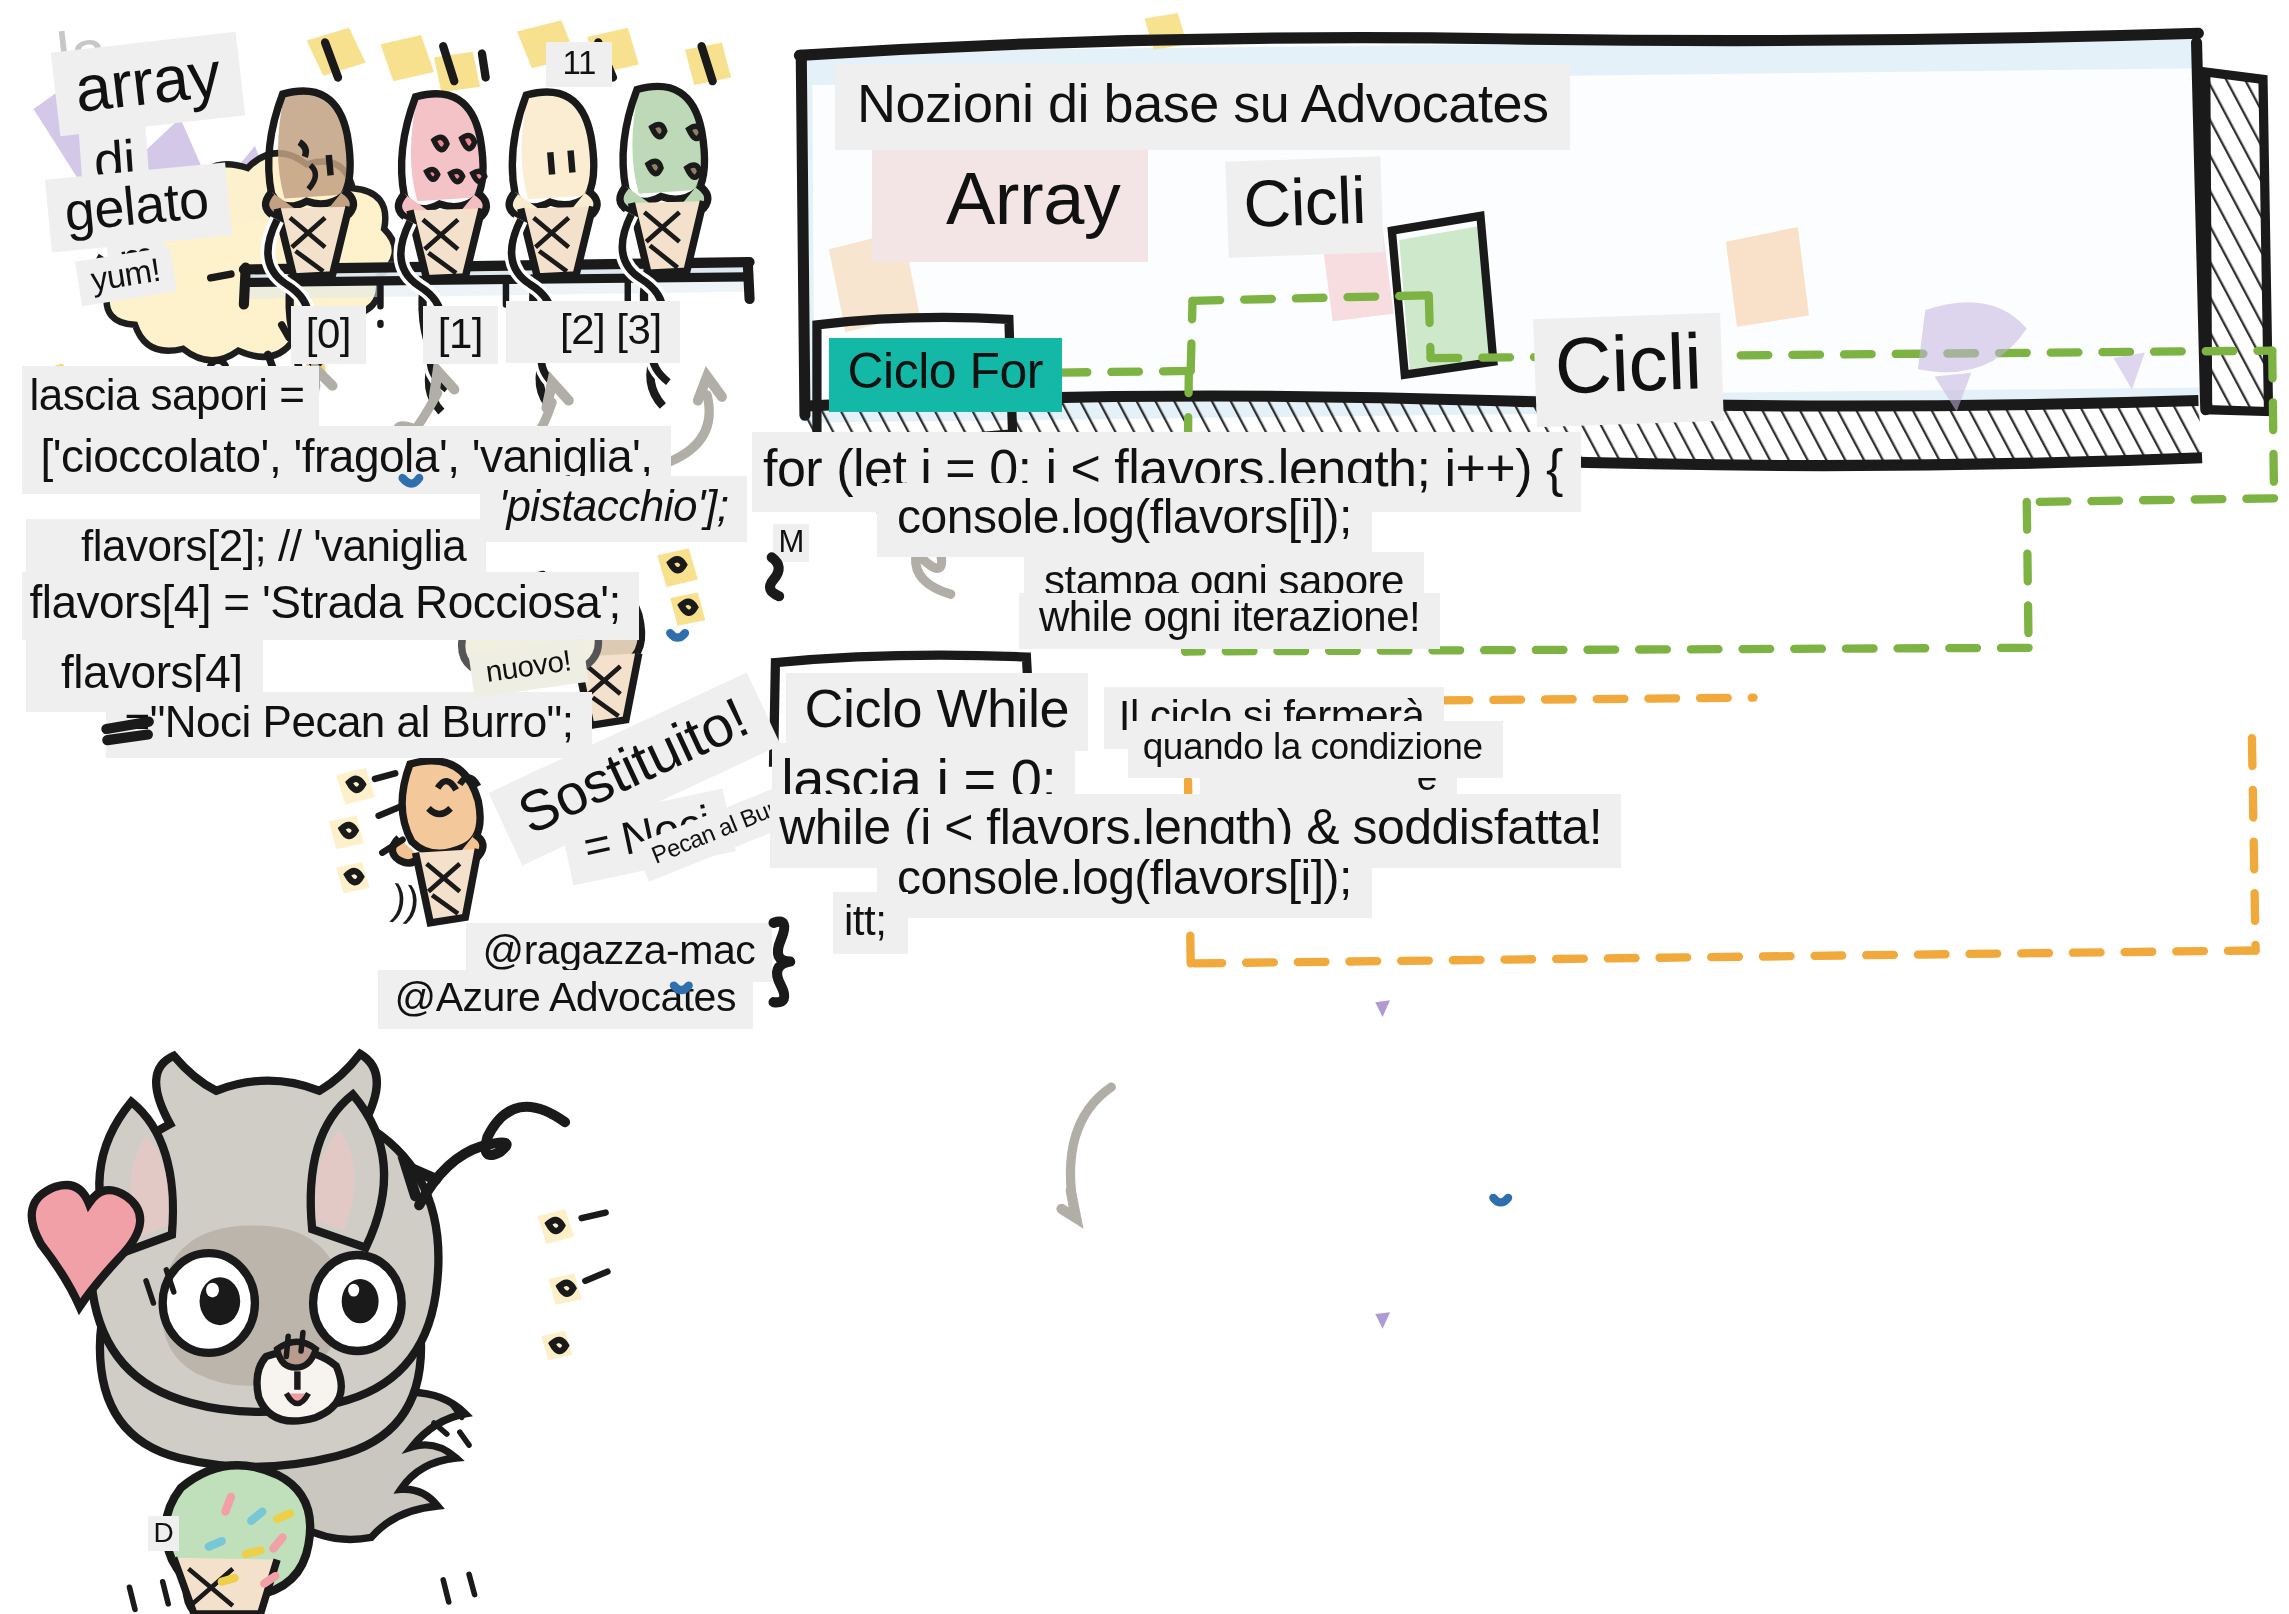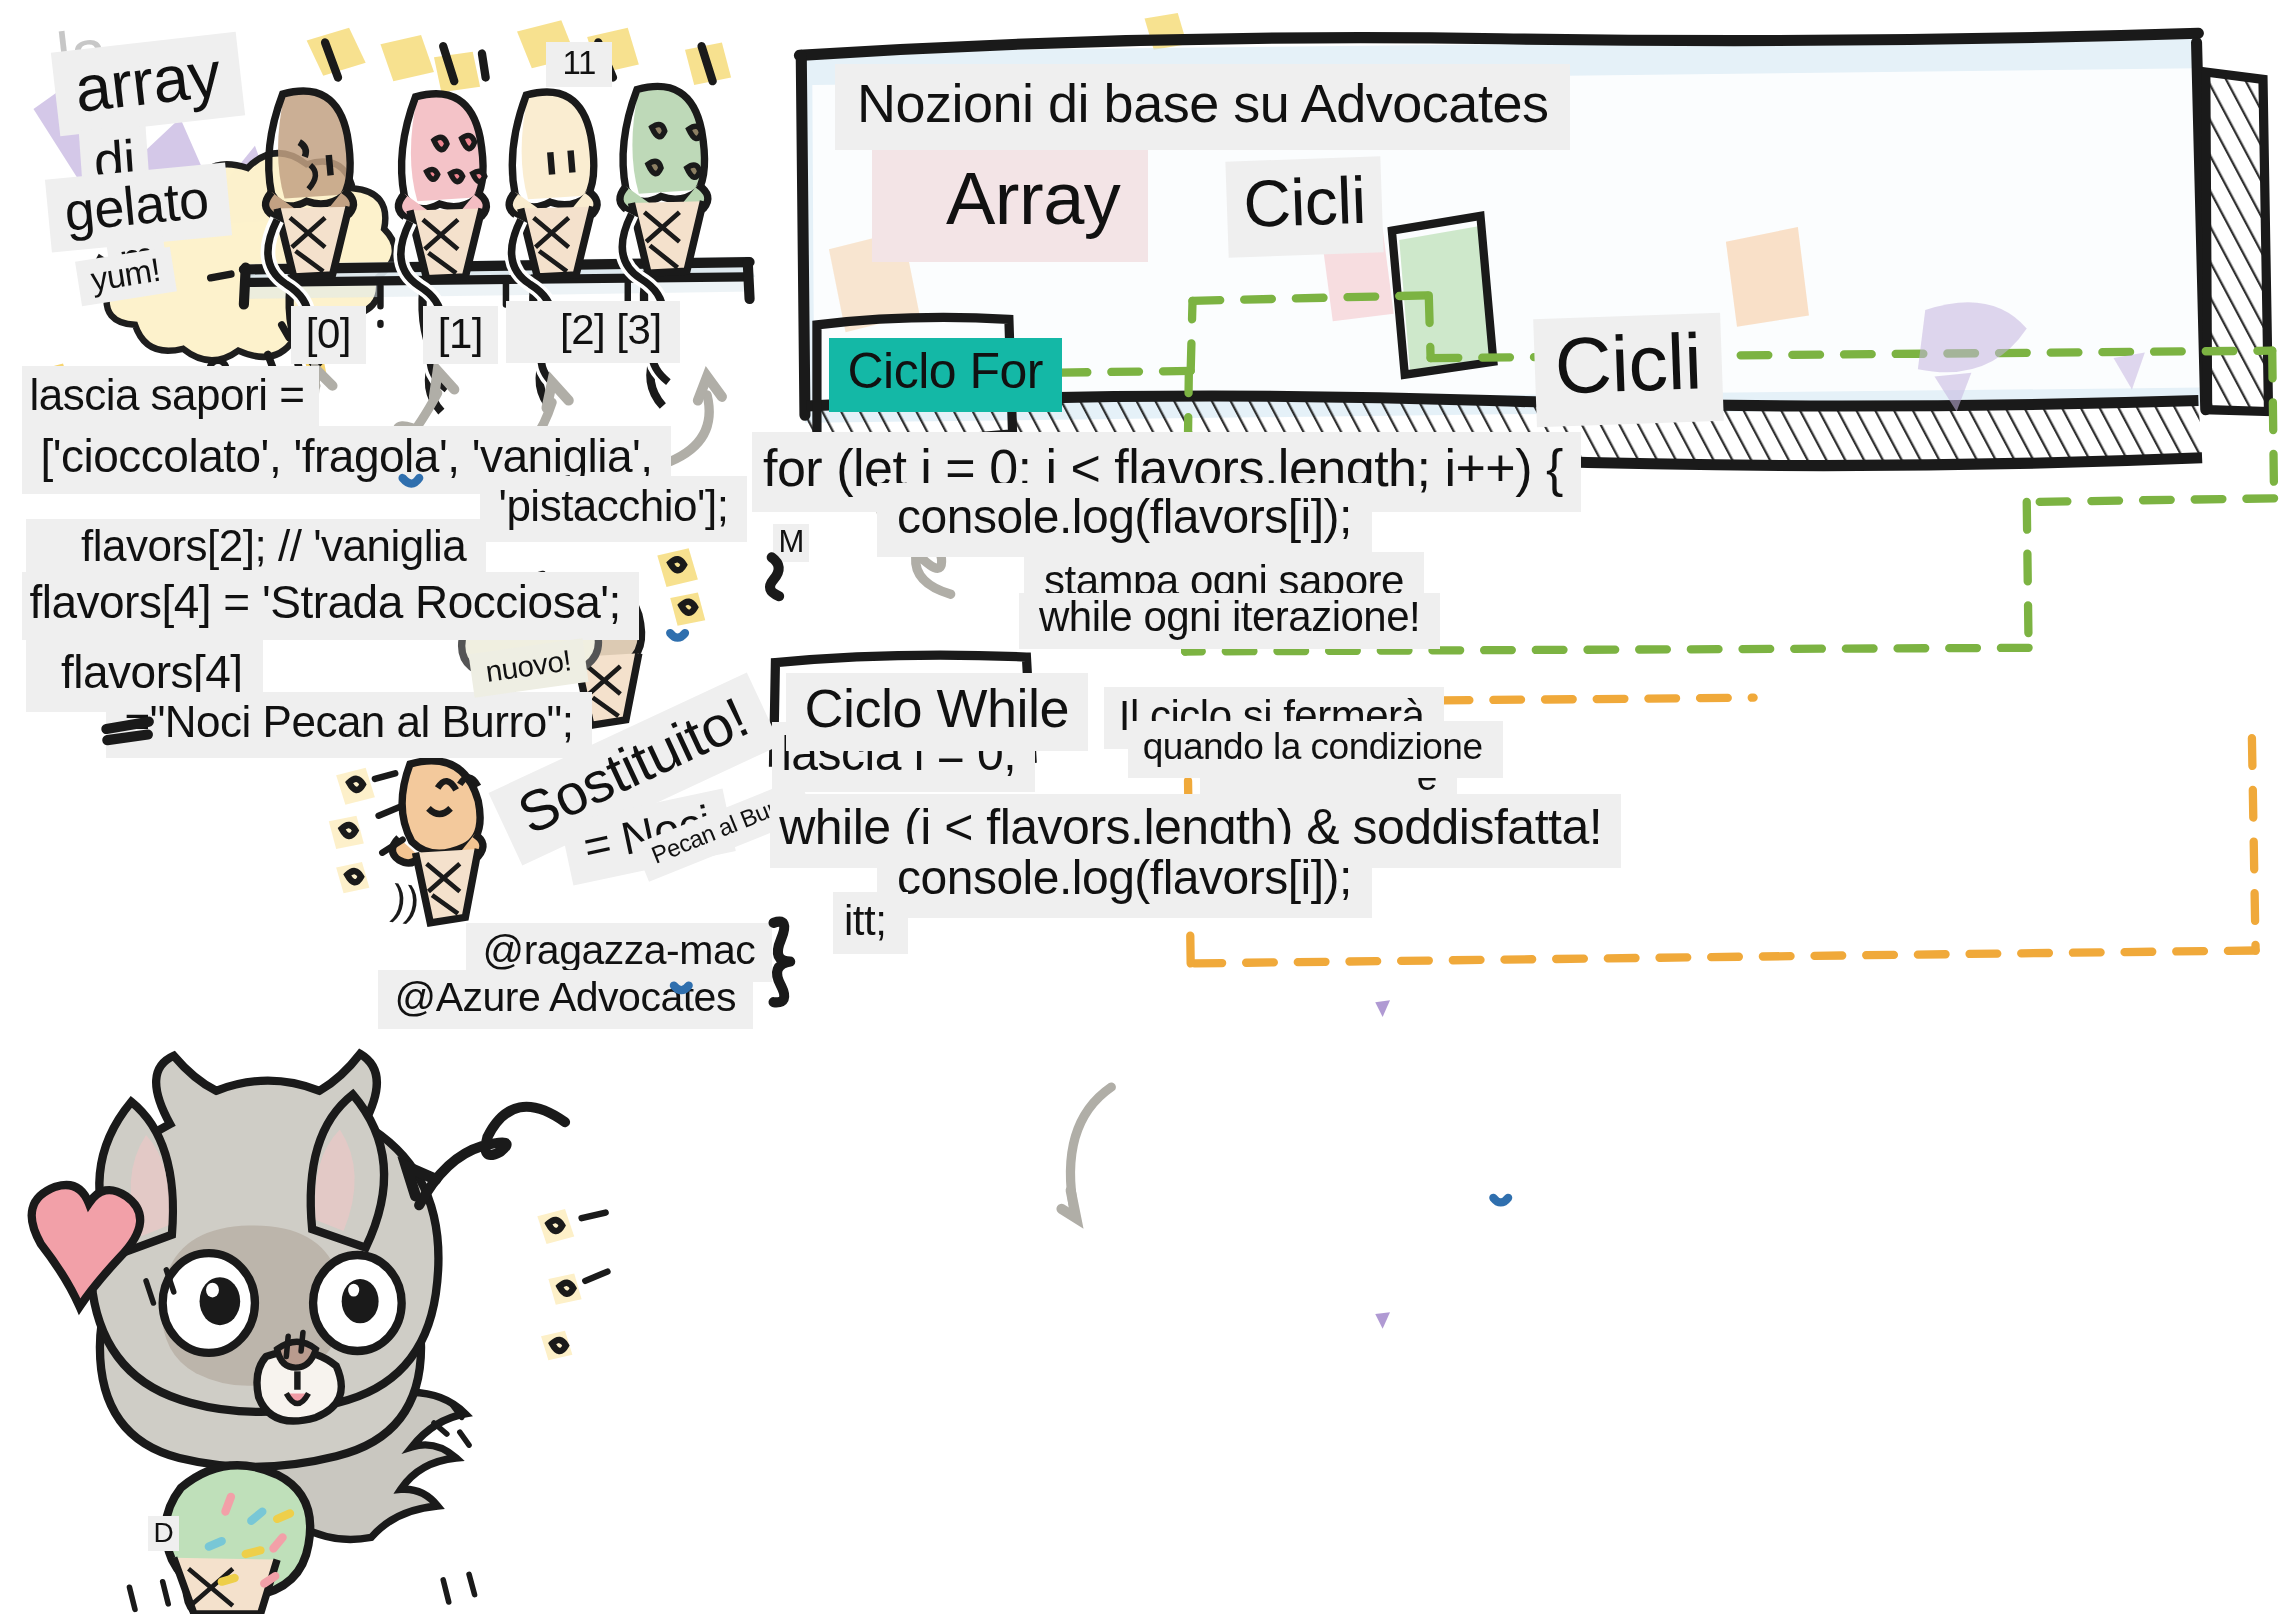--- a/index.html
+++ b/index.html
@@ -28,21 +28,21 @@
   #lbl-m{left:109px;top:234px;font-size:42px;padding:1.8px 11px 7.4px 11px;transform:rotate(-8deg);z-index:14;}
   #lbl-yum{left:78px;top:254px;font-size:33px;padding:3.7px 13px 7.4px 13px;transform:rotate(-9deg);z-index:14;}
   #lbl-11{left:546px;top:42px;font-size:33px;padding:3.7px 16.6px 7.4px 16.6px;z-index:14;}
 
   #lbl-i0{left:291px;top:306px;font-size:42px;padding:5.5px 14.8px 9.2px 14.8px;z-index:14;}
   #lbl-i1{left:423px;top:306px;font-size:42px;padding:5.5px 14.8px 9.2px 14.8px;z-index:14;}
   #lbl-i23{left:506px;top:301px;font-size:42px;padding:7.4px 18.5px 11px 54px;z-index:13;}
 
   #code-let{left:22px;top:366px;font-size:44px;padding:5.5px 14.8px 11px 7.4px;z-index:14;}
   #code-arr1{left:22px;top:426px;font-size:46px;padding:7.4px 18.5px 13px 18.5px;z-index:13;}
-  #code-arr2{left:480px;top:476px;font-size:44px;padding:7.4px 18.5px 13px 18.5px;z-index:14;}
+  #code-arr2{left:480px;top:476px;font-size:44px;padding:7.4px 18.5px 13px 18.5px;z-index:14;font-style:italic;}
   #code-f2{left:26px;top:519px;font-size:44px;padding:4px 20px 13px 55px;z-index:13;}
   #code-f4a{left:22px;top:572px;font-size:46px;padding:7.4px 18.5px 13px 7.4px;z-index:13;}
   #code-f4b{left:26px;top:640px;font-size:46px;padding:9.2px 20px 14.8px 35px;z-index:13;}
   #code-f4c{left:106px;top:692px;font-size:44px;padding:7.4px 18.5px 13px 18.5px;z-index:14;}
 
   #lbl-nuovo{left:471px;top:646px;font-size:29.5px;padding:4.6px 14.8px 8.3px 14.8px;transform:rotate(-8deg);z-index:16;background:#eeeee3;}
   #lbl-sost{left:492px;top:729px;font-size:57px;padding:7.4px 20px 13px 20px;transform:rotate(-25deg);z-index:14;}
   #lbl-noci{left:565px;top:805px;font-size:46px;padding:5.5px 18.5px 11px 18.5px;transform:rotate(-12deg);z-index:15;}
   #lbl-pecan{left:635px;top:810px;font-size:24px;padding:5.5px 13px 9.2px 13px;transform:rotate(-22deg);z-index:15;}
   #lbl-ragazza{left:466px;top:923px;font-size:41px;padding:5.5px 16.6px 11px 16.6px;z-index:16;}
@@ -58,21 +58,21 @@
   #lbl-cicli-big{left:1535px;top:316px;font-size:79px;padding:7.4px 20px 18.5px 20px;z-index:16;transform:rotate(-2deg);}
   #lbl-ciclofor{left:829px;top:338px;font-size:50px;padding:7.4px 18.5px 14.8px 18.5px;background:#14b8a6;z-index:16;}
   #lbl-ciclowhile{left:786px;top:673px;font-size:54px;padding:7.4px 18.5px 14.8px 18.5px;z-index:17;}
 
   #for-l1{left:752px;top:432px;font-size:52px;padding:9.2px 18.5px 16.6px 11px;z-index:15;text-align:right;}
   #for-l2{left:877px;top:483px;font-size:48px;padding:9.2px 20px 14.8px 20px;z-index:15;}
   #for-note1{left:1024px;top:552px;font-size:42px;padding:7.4px 20px 1.8px 20px;z-index:15;}
   #for-note2{left:1019px;top:593px;font-size:42px;padding:1.8px 20px 11px 20px;z-index:15;}
   #for-brace-m{left:773px;top:524px;font-size:31px;padding:1.8px 5.5px 3.7px 5.5px;z-index:15;}
 
-  #wh-l1{left:772px;top:722px;font-size:48px;padding:7.4px 18.5px 13px 9.2px;z-index:15;}
+  #wh-l1{left:772px;top:743px;font-size:56px;padding:7.4px 18.5px 13px 9.2px;z-index:15;}
   #wh-l2{left:770px;top:794px;font-size:50px;padding:7.4px 18.5px 14.8px 9.2px;z-index:15;}
   #wh-l3{left:877px;top:844px;font-size:48px;padding:9.2px 20px 14.8px 20px;z-index:15;}
   #wh-l4{left:833px;top:892px;font-size:42px;padding:7.4px 22px 11px 11px;z-index:15;}
   #wh-n1{left:1104px;top:687px;font-size:42px;padding:7.4px 20px 11px 14.8px;z-index:15;}
   #wh-n2{left:1128px;top:721px;font-size:37px;padding:7.4px 20px 11px 14.8px;z-index:15;}
   #wh-n3{left:1200px;top:752px;font-size:37px;padding:7.4px 20px 11px 14.8px;width:222px;text-align:right;z-index:14;}
 
   svg.layer{position:absolute;left:0;top:0;width:2290px;height:1614px;pointer-events:none;}
   svg.layer.under{z-index:5;}
   svg.layer.over{z-index:18;}

